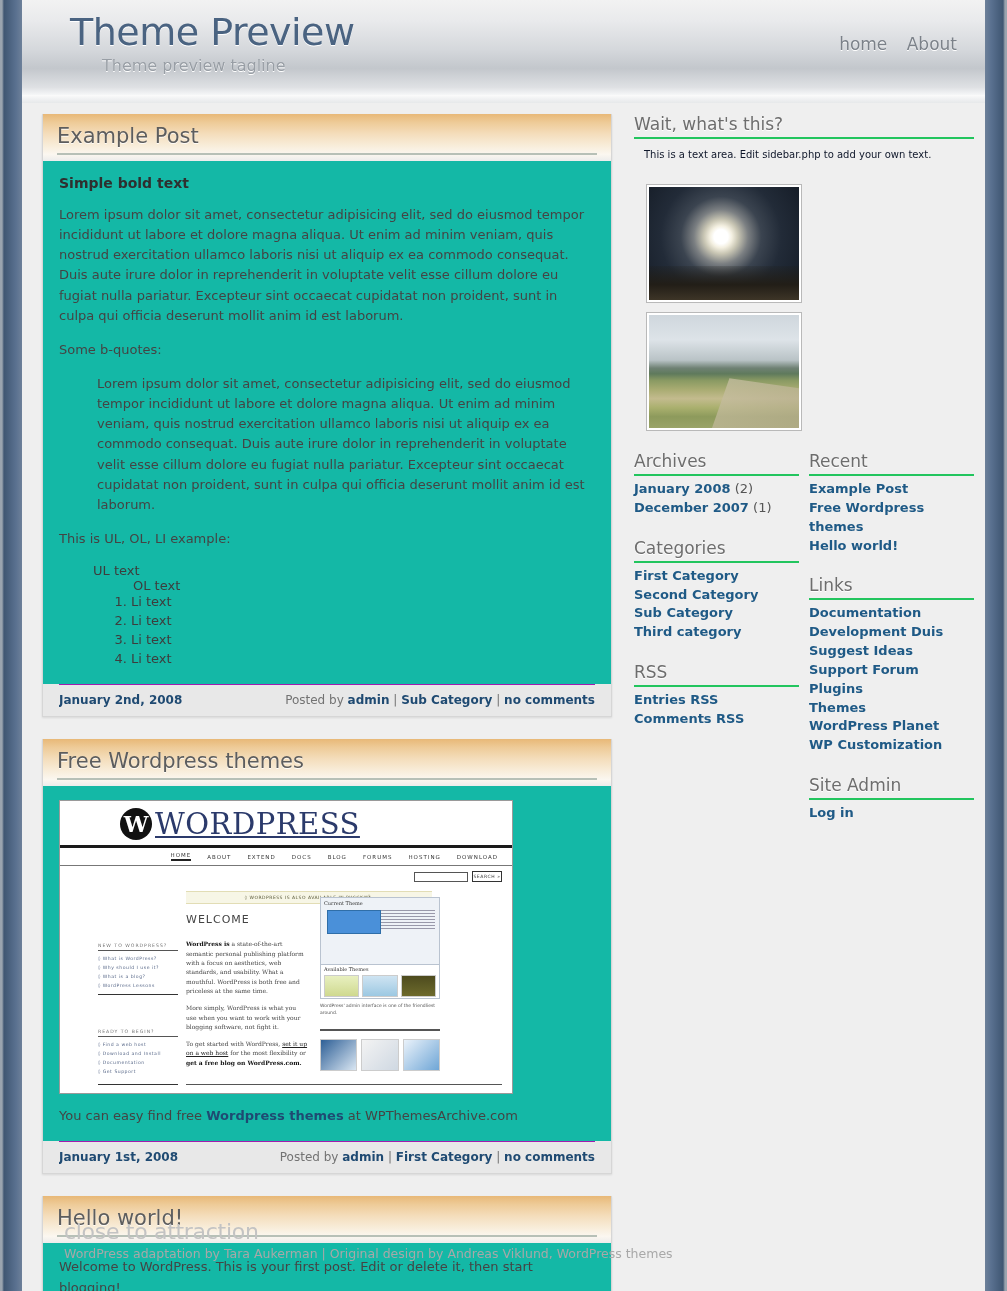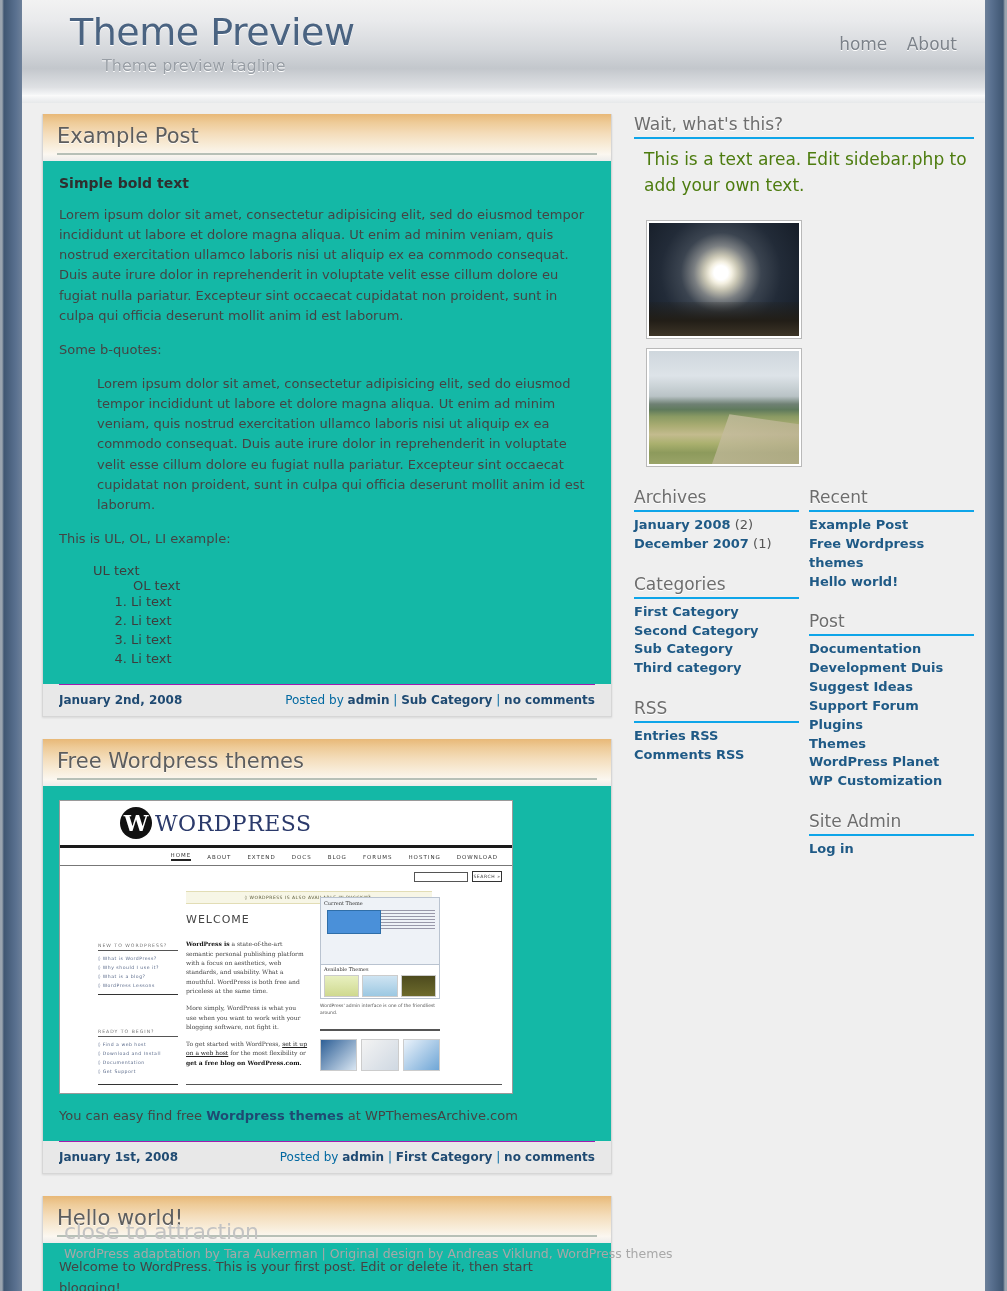--- a/index.html
+++ b/index.html
@@ -189,21 +189,21 @@
   }
   .post-meta .by {
     float: right;
     text-align: right;
   }
   .post-meta a, .meta-link {
     color: #1f4a72;
     font-weight: bold;
     text-decoration: none;
   }
-  .post-meta .sep { color: #0369a1; font-weight: normal; }
+  .post-meta .sep { color: #737373; font-weight: normal; }
 
   
   .wp-shot {
     border: 1px solid #9a9a9a;
     background: #ffffff;
     width: 452px;
     height: 292px;
     margin: 0 0 14px 0;
     overflow: hidden;
     position: relative;
@@ -227,24 +227,25 @@
     background: #111;
     color: #fff;
     font-family: "DejaVu Serif", serif;
     font-size: 22px;
     line-height: 32px;
     text-align: center;
     font-weight: bold;
   }
   .wp-logo-text {
     font-family: "DejaVu Serif", serif;
-    font-size: 22px;
+    font-size: 29px;
     color: #2b3a6b;
     letter-spacing: 0.5px;
     margin-left: 3px;
+    text-decoration: underline;
   }
   .wp-nav {
     height: 17px;
     border-bottom: 1px solid #777;
     font-family: "DejaVu Sans", sans-serif;
     font-size: 5.5px;
     letter-spacing: 1px;
     color: #333;
     display: flex;
     justify-content: flex-end;
@@ -370,28 +371,28 @@
     top: 10px;
     width: 340px;
     color: #4a4a4a;
   }
   .sb-h {
     font-size: 17px;
     font-weight: normal;
     color: #6d6d6d;
     margin: 0 0 4px 0;
     padding-bottom: 3px;
-    border-bottom: 2px solid #0ea5e9;
+    border-bottom: 2px solid #22c55e;
     text-shadow: 0 1px 0 #fff;
   }
   .sb-text {
     margin: 8px 0 22px 10px;
     line-height: 1.5;
-    font-size: 17px;
-    color: #4d7c0f;
+    font-size: 10px;
+    color: #0f172a;
   }
   .photos { margin-bottom: 20px; }
   .photo-frame {
     width: 150px;
     height: 113px;
     border: 1px solid #b9b9b9;
     background: #fff;
     padding: 2px;
     margin: 0 0 9px 12px;
     box-sizing: content-box;
@@ -668,21 +669,21 @@
         </div>
 
         <div class="sb-col right">
           <h3 class="sb-h">Recent</h3>
           <ul class="sb-list">
             <li><a href="#">Example Post</a></li>
             <li><a href="#">Free Wordpress themes</a></li>
             <li><a href="#">Hello world!</a></li>
           </ul>
 
-          <h3 class="sb-h">Post</h3>
+          <h3 class="sb-h">Links</h3>
           <ul class="sb-list">
             <li><a href="#">Documentation</a></li>
             <li><a href="#">Development Duis</a></li>
             <li><a href="#">Suggest Ideas</a></li>
             <li><a href="#">Support Forum</a></li>
             <li><a href="#">Plugins</a></li>
             <li><a href="#">Themes</a></li>
             <li><a href="#">WordPress Planet</a></li>
             <li><a href="#">WP Customization</a></li>
           </ul>

